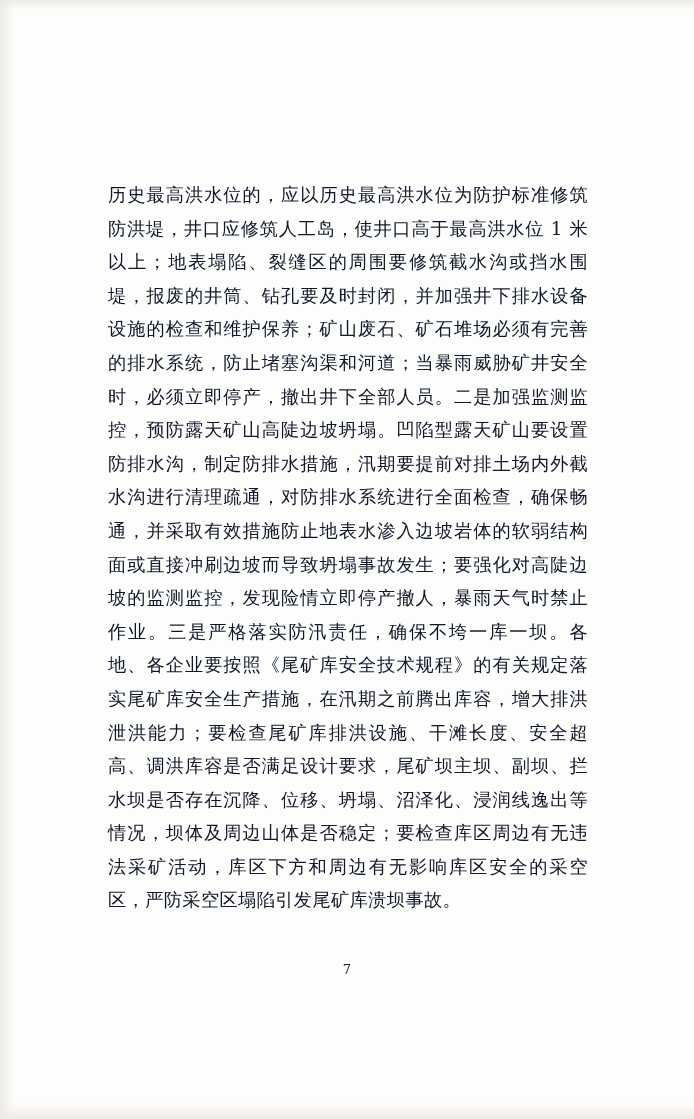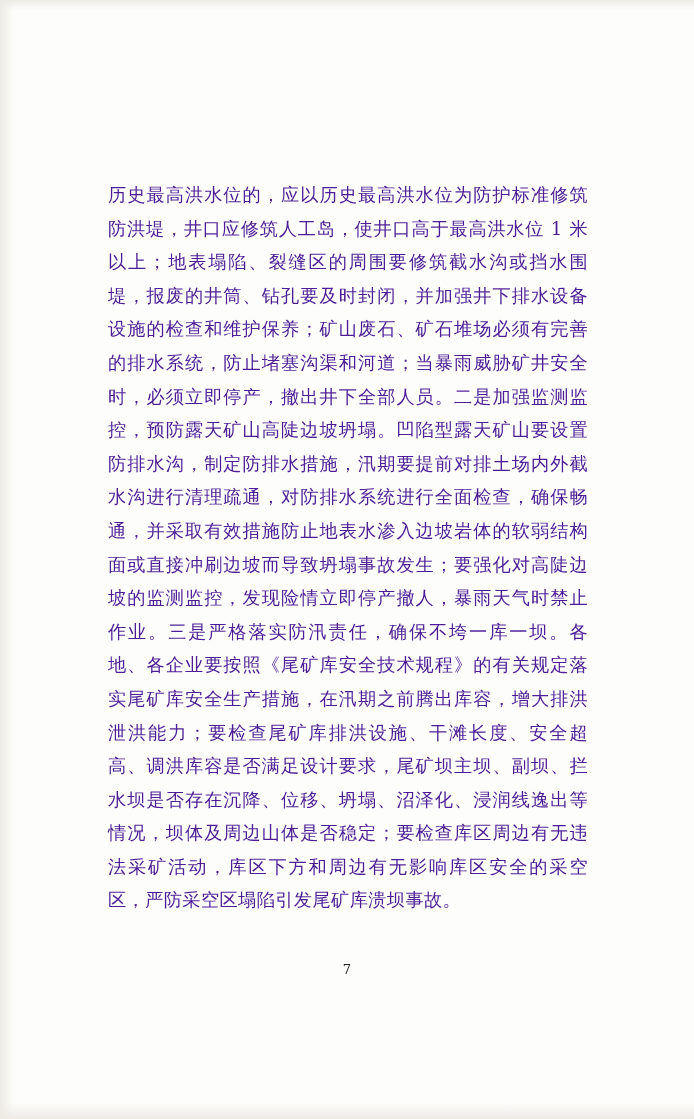--- a/index.html
+++ b/index.html
@@ -24,21 +24,21 @@
   }
   .content {
     position: absolute;
     left: 108px;
     top: 178px;
     width: 480px;
   }
   .para {
     font-size: 18.2px;
     line-height: 33.6px;
-    color: #4c1d95;
+    color: #0f172a;
     text-align: justify;
     text-justify: inter-ideograph;
     letter-spacing: 0.4px;
     margin: 0 0 0 0;
     font-family: "DejaVu Serif", serif;
     text-indent: 0;
   }
   .para + .para {
     margin-top: 6px;
   }

